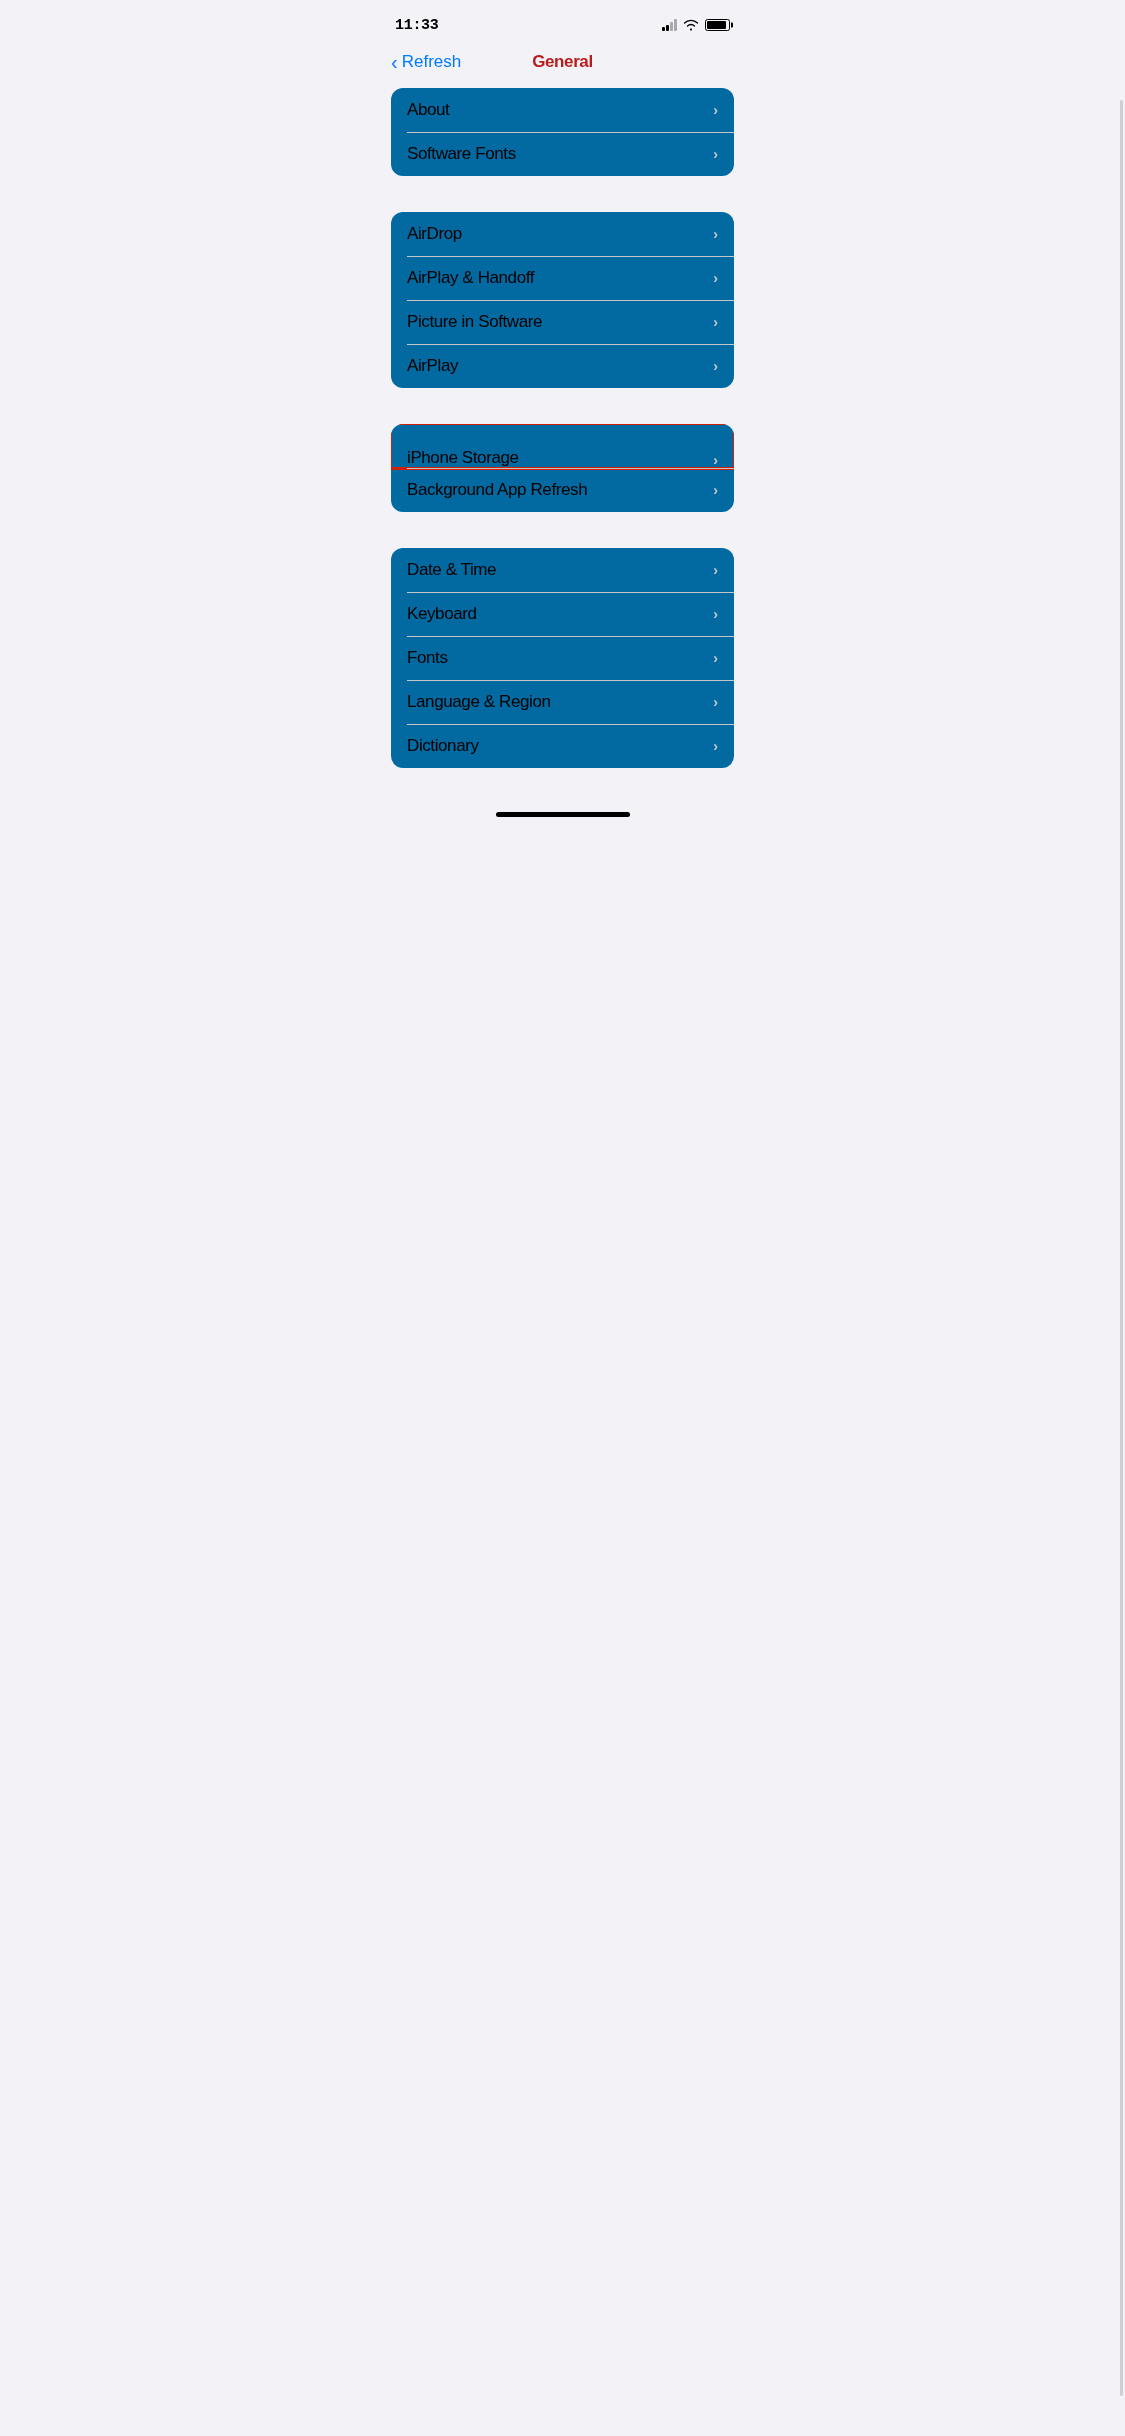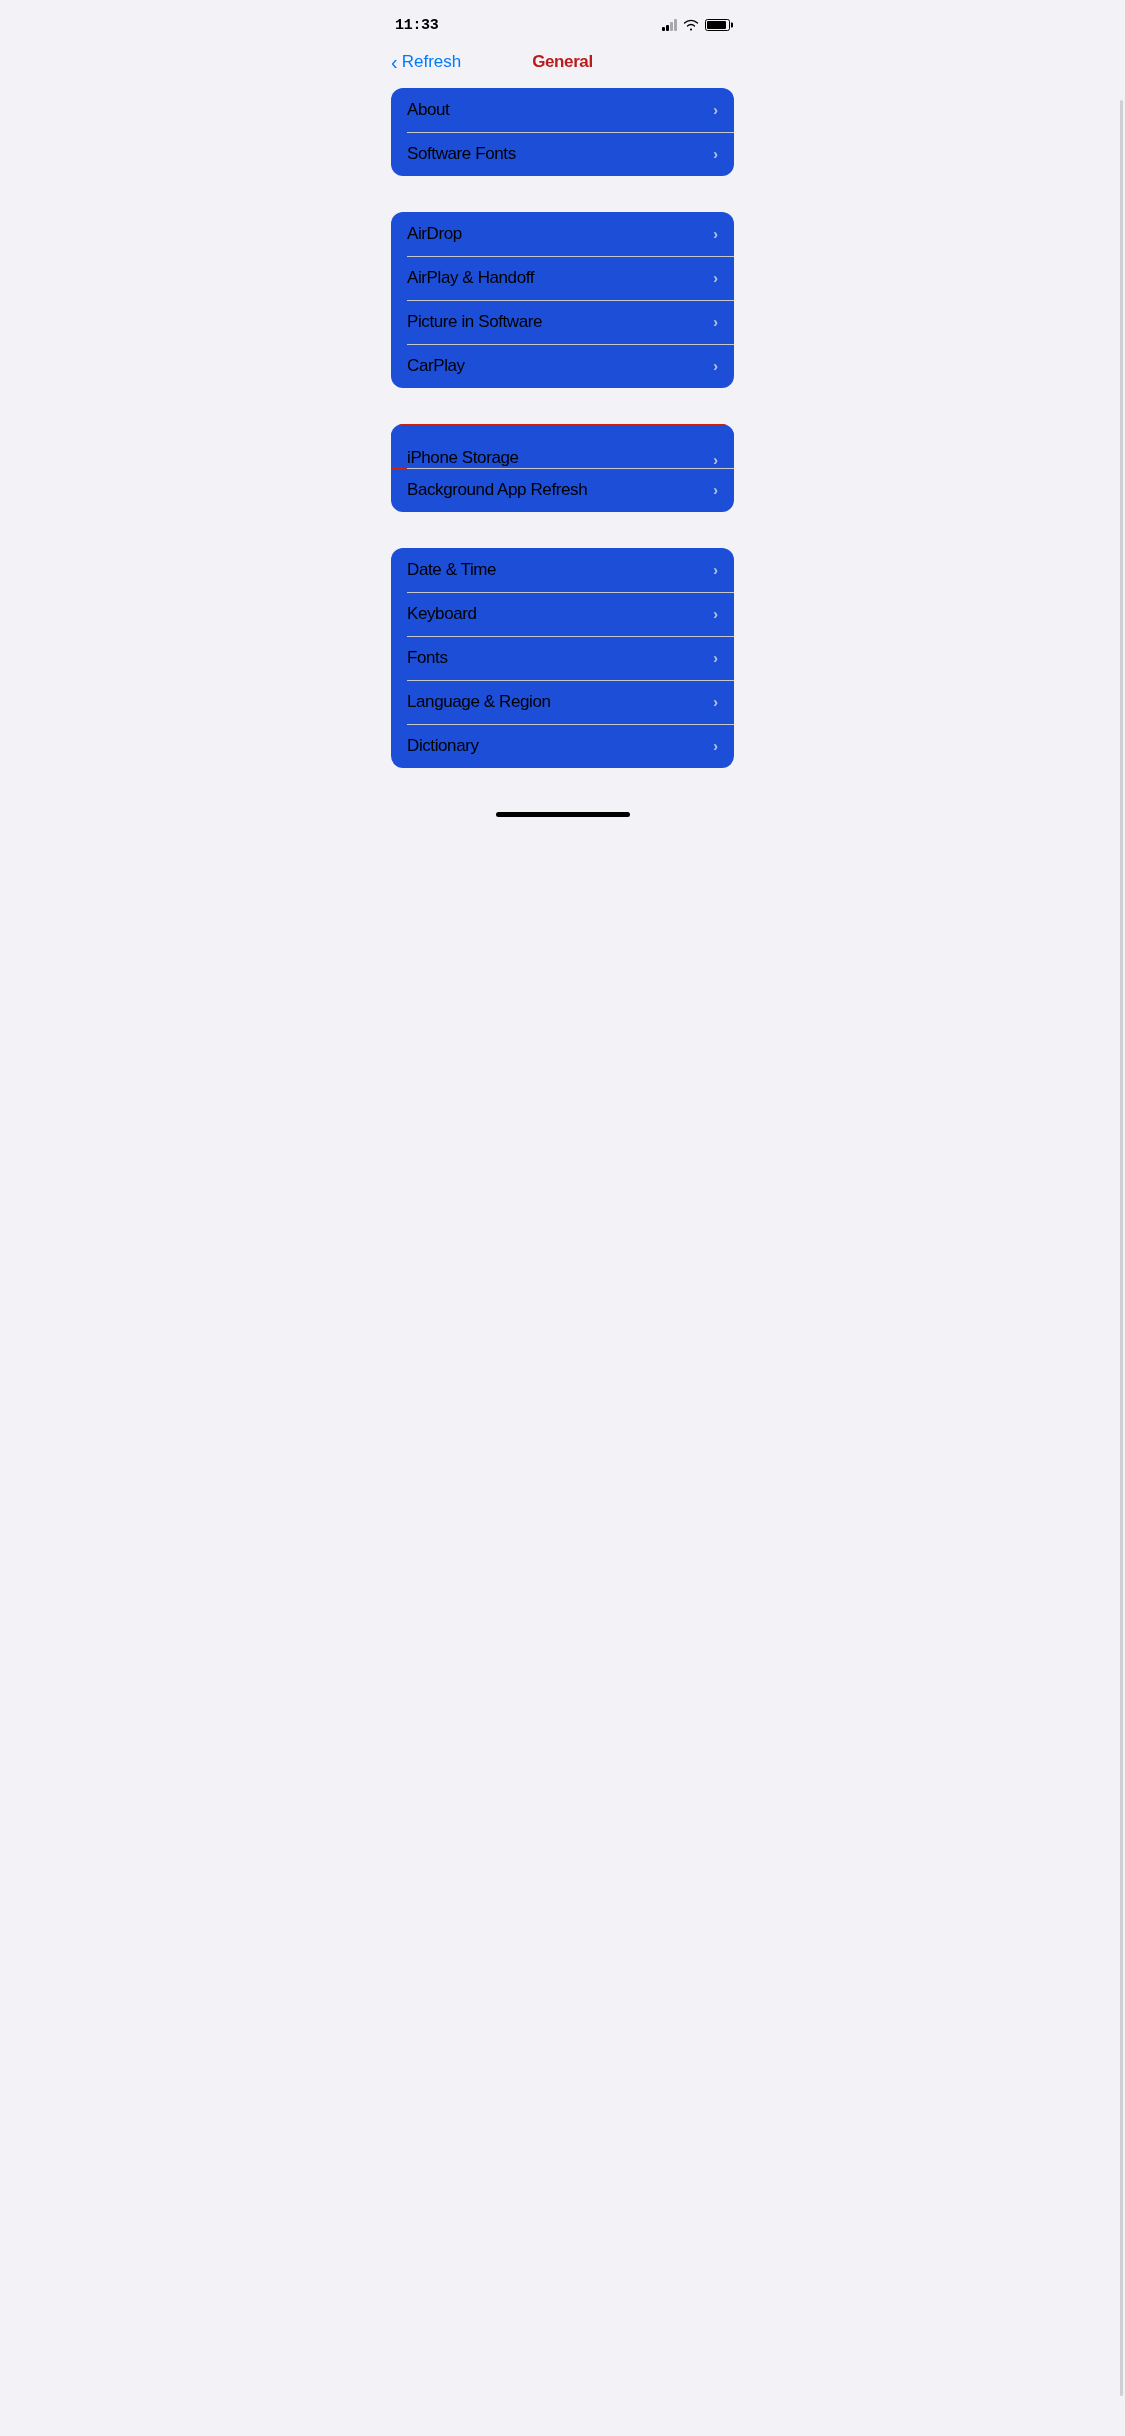--- a/index.html
+++ b/index.html
@@ -124,21 +124,21 @@
       color: #b91c1c;
       letter-spacing: -0.4px;
     }
 
     
     .settings-container {
       padding: 0 16px;
     }
 
     .settings-group {
-      background: #1d4ed8;
+      background: #0369a1;
       border-radius: 12px;
       margin-bottom: 36px;
       overflow: hidden;
     }
 
     .settings-item {
       display: flex;
       align-items: center;
       justify-content: space-between;
       padding: 0 16px;
@@ -269,21 +269,21 @@
         </div>
         <div class="settings-item">
           <span class="settings-item-label">AirPlay &amp; Handoff</span>
           <span class="chevron-right">›</span>
         </div>
         <div class="settings-item">
           <span class="settings-item-label">Picture in Software</span>
           <span class="chevron-right">›</span>
         </div>
         <div class="settings-item">
-          <span class="settings-item-label">CarPlay</span>
+          <span class="settings-item-label">AirPlay</span>
           <span class="chevron-right">›</span>
         </div>
       </div>
 
       <div class="settings-group">
         <div class="settings-item settings-item-highlighted">
           <span class="settings-item-label">iPhone Storage</span>
           <span class="chevron-right">›</span>
         </div>
         <div class="settings-item">

